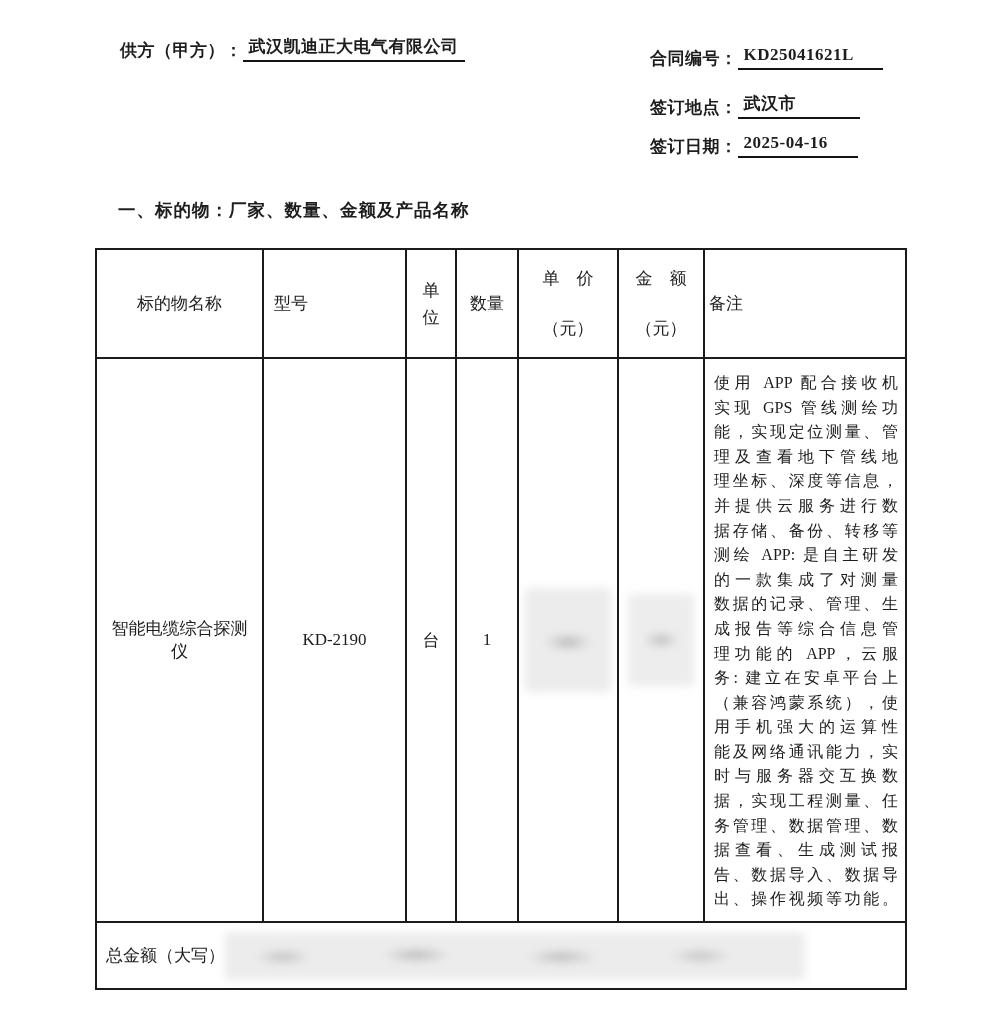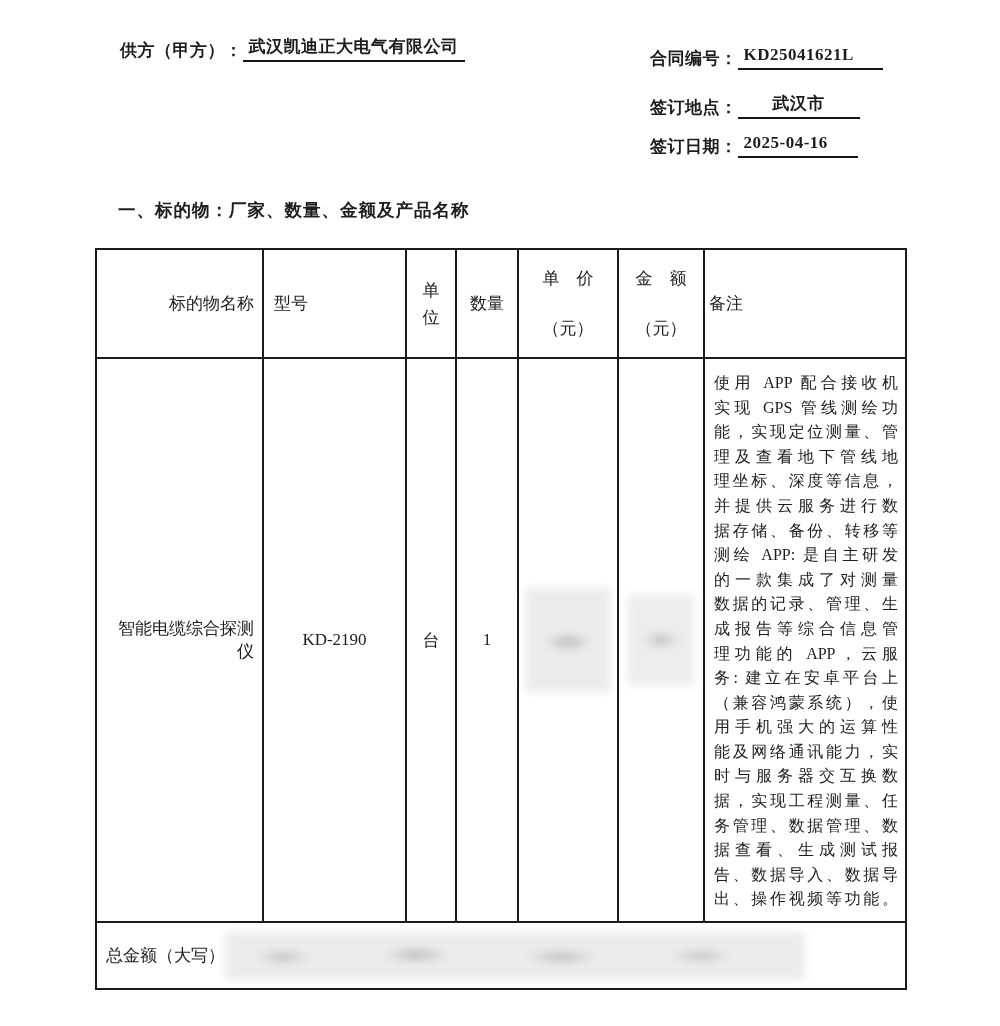--- a/index.html
+++ b/index.html
@@ -18,21 +18,21 @@
     display:inline-block; vertical-align:bottom;
     border-bottom:2px solid #141414;
     padding:0 6px 2px 6px; line-height:22px;
   }
   .f-supplier { left:120px; top:36px; }
   .f-buyer    { left:120px; top:93px; }
   .f-contract { left:650px; top:36px;margin-top:8px; }
   .f-place    { left:650px; top:93px; }
   .f-date     { left:650px; top:132px; }
   .f-contract .val { min-width:145px; }
-  .f-place .val    { min-width:122px;text-align:center; }
+  .f-place .val    { min-width:122px; }
   .f-date .val     { min-width:120px; }
 
   
   .redact {
     display:inline-block; vertical-align:bottom;
     filter:blur(4px); border-radius:4px;
   }
   .redact-buyer {
     width:148px; height:22px; margin-left:2px;
     background:
@@ -76,21 +76,21 @@
     font-size:17px;
   }
   table.goods td, table.goods th {
     border:2px solid #1b1b1b; font-weight:500;
     vertical-align:middle; overflow:hidden;
   }
   tr.hdr  { height:109px; }
   tr.body { height:564px; }
   tr.foot { height:67px;margin-top:36px; }
 
-  th.c-name, td.c-name { text-align:right; padding:4px 8px; }
+  th.c-name, td.c-name { text-align:center; padding:4px 8px; }
   th.c-model, td.c-model { text-align:left; padding:4px 10px; }
   td.c-model { text-align:center; }
   .c-unit, .c-qty { text-align:center; }
   th.c-unit { white-space:pre-line; line-height:27px; }
   th.c-price, th.c-amount { text-align:center; white-space:pre-line; line-height:50px; }
   td.c-price, td.c-amount { text-align:center; }
   th.c-remark { text-align:left; padding:4px 4px; }
   td.c-remark {
     vertical-align:top; padding:7px 7px 4px 9px;
     font-size:16px; line-height:24.6px;

